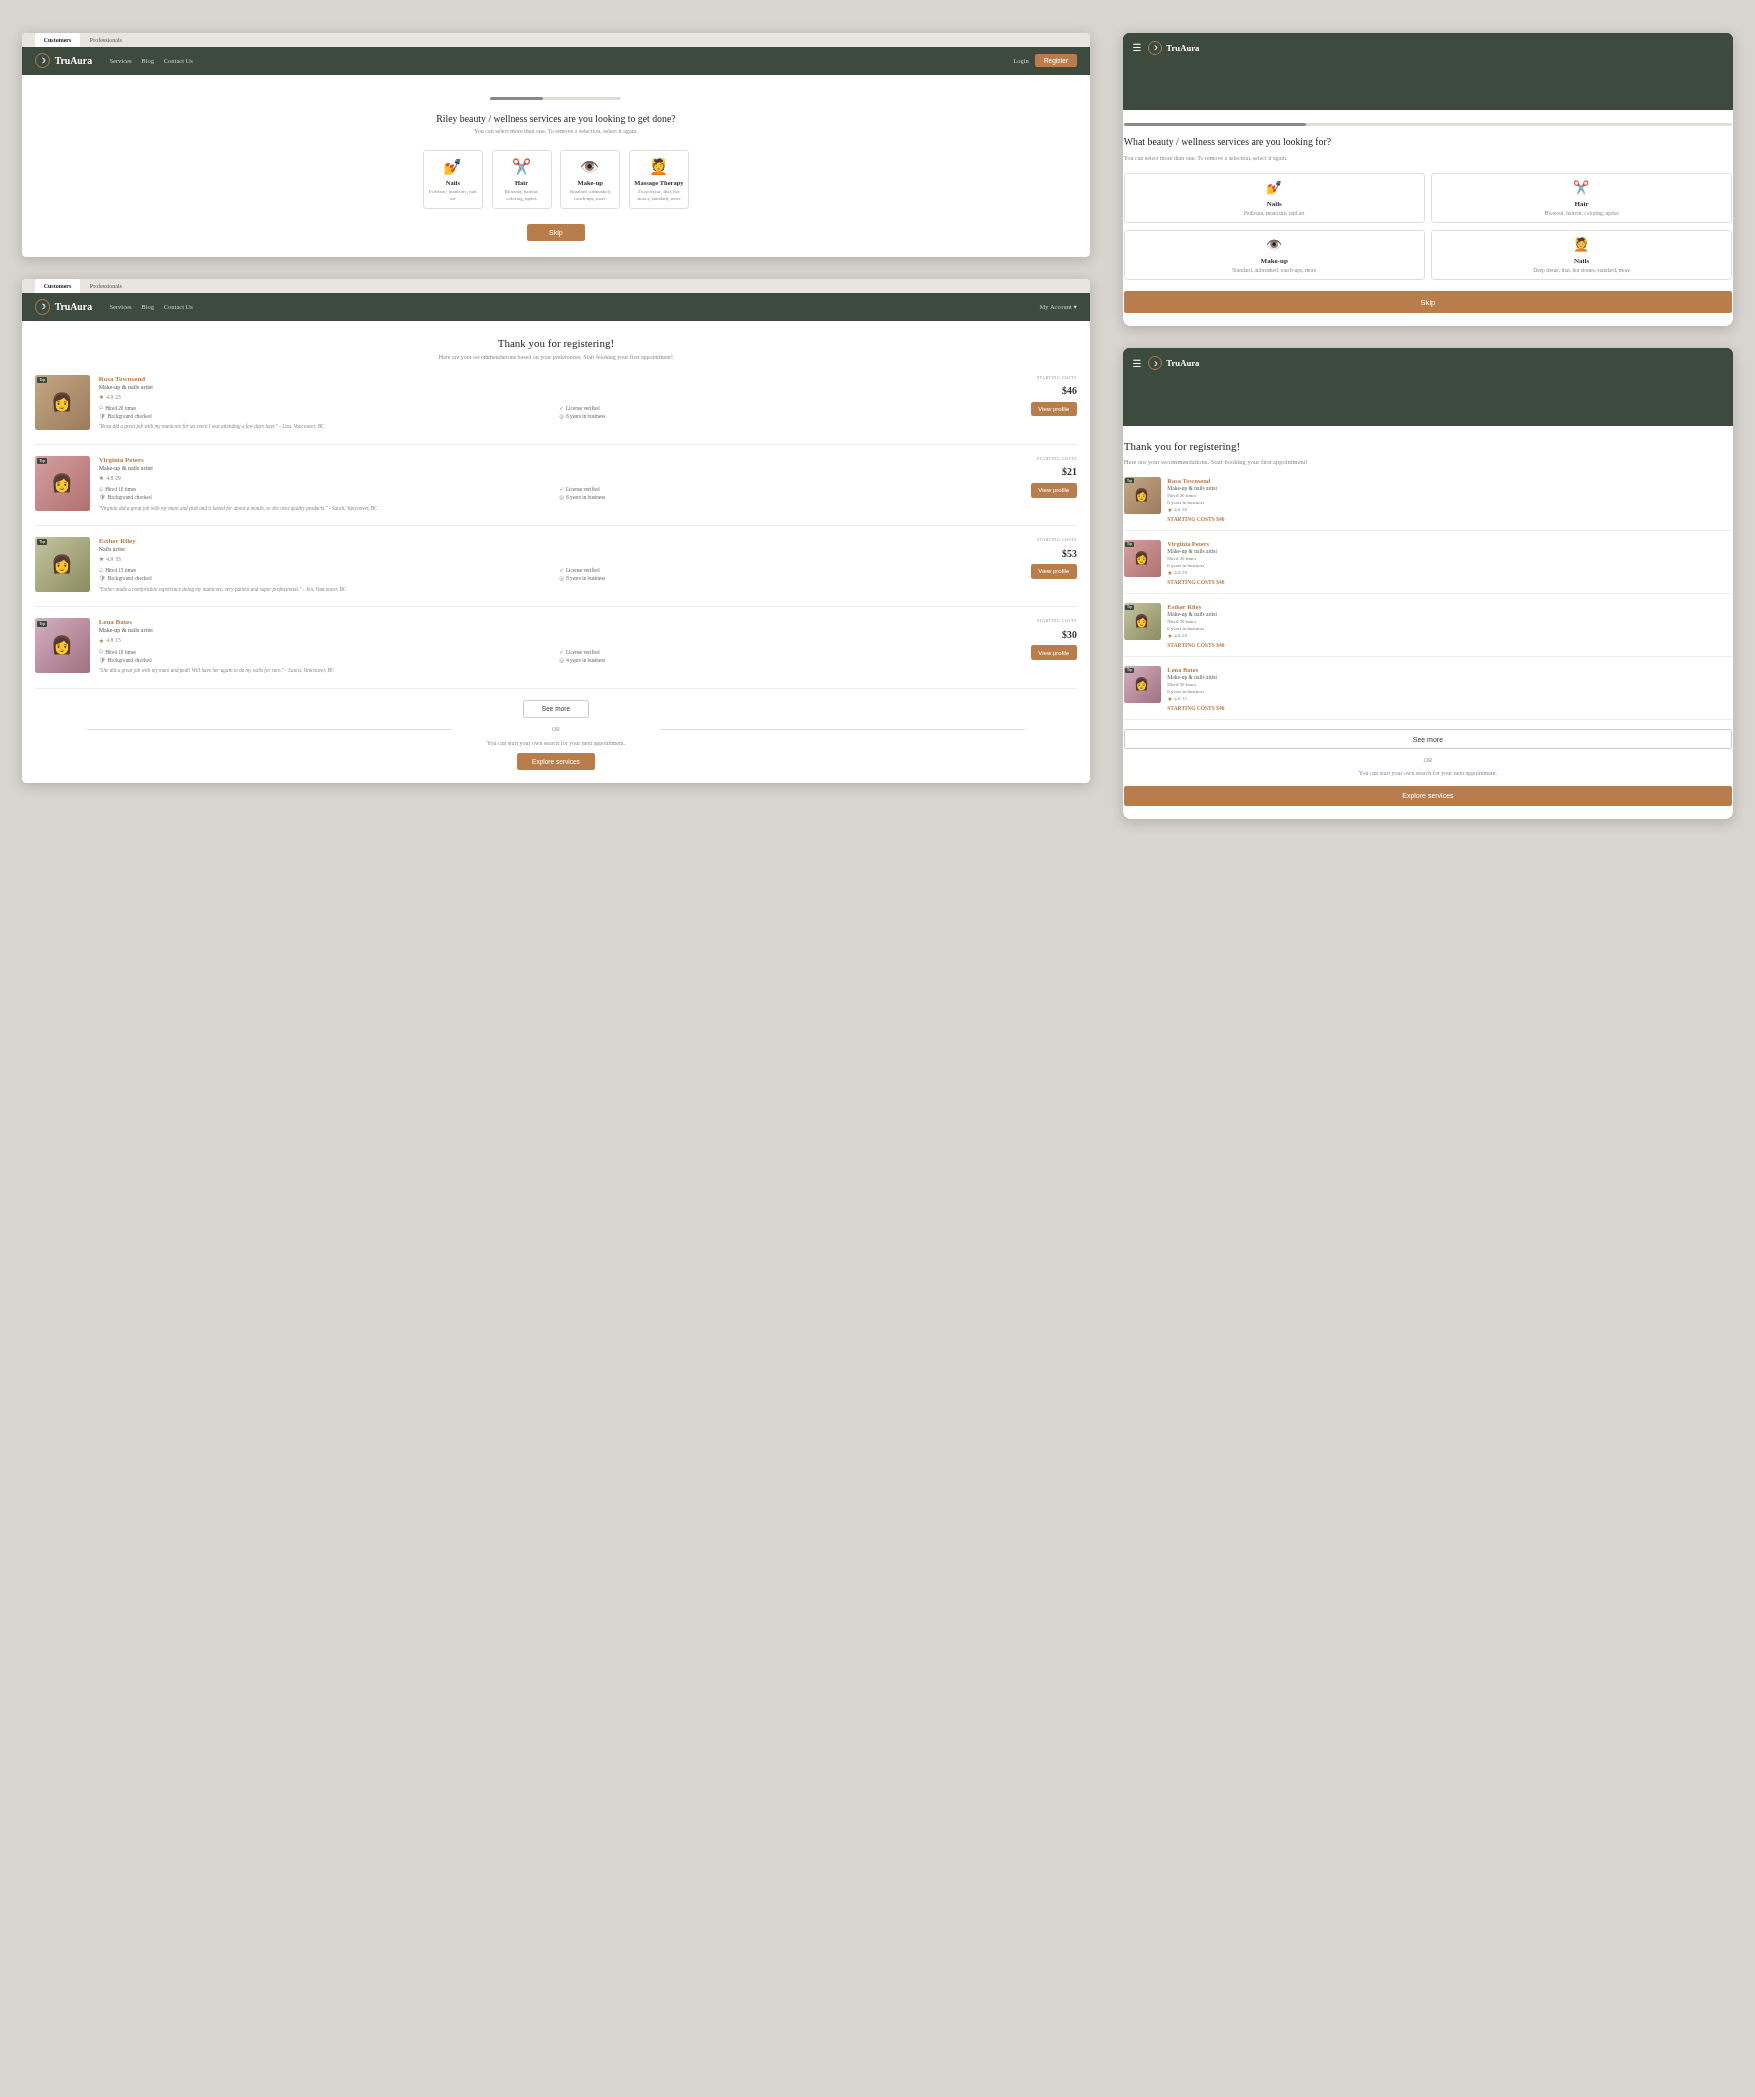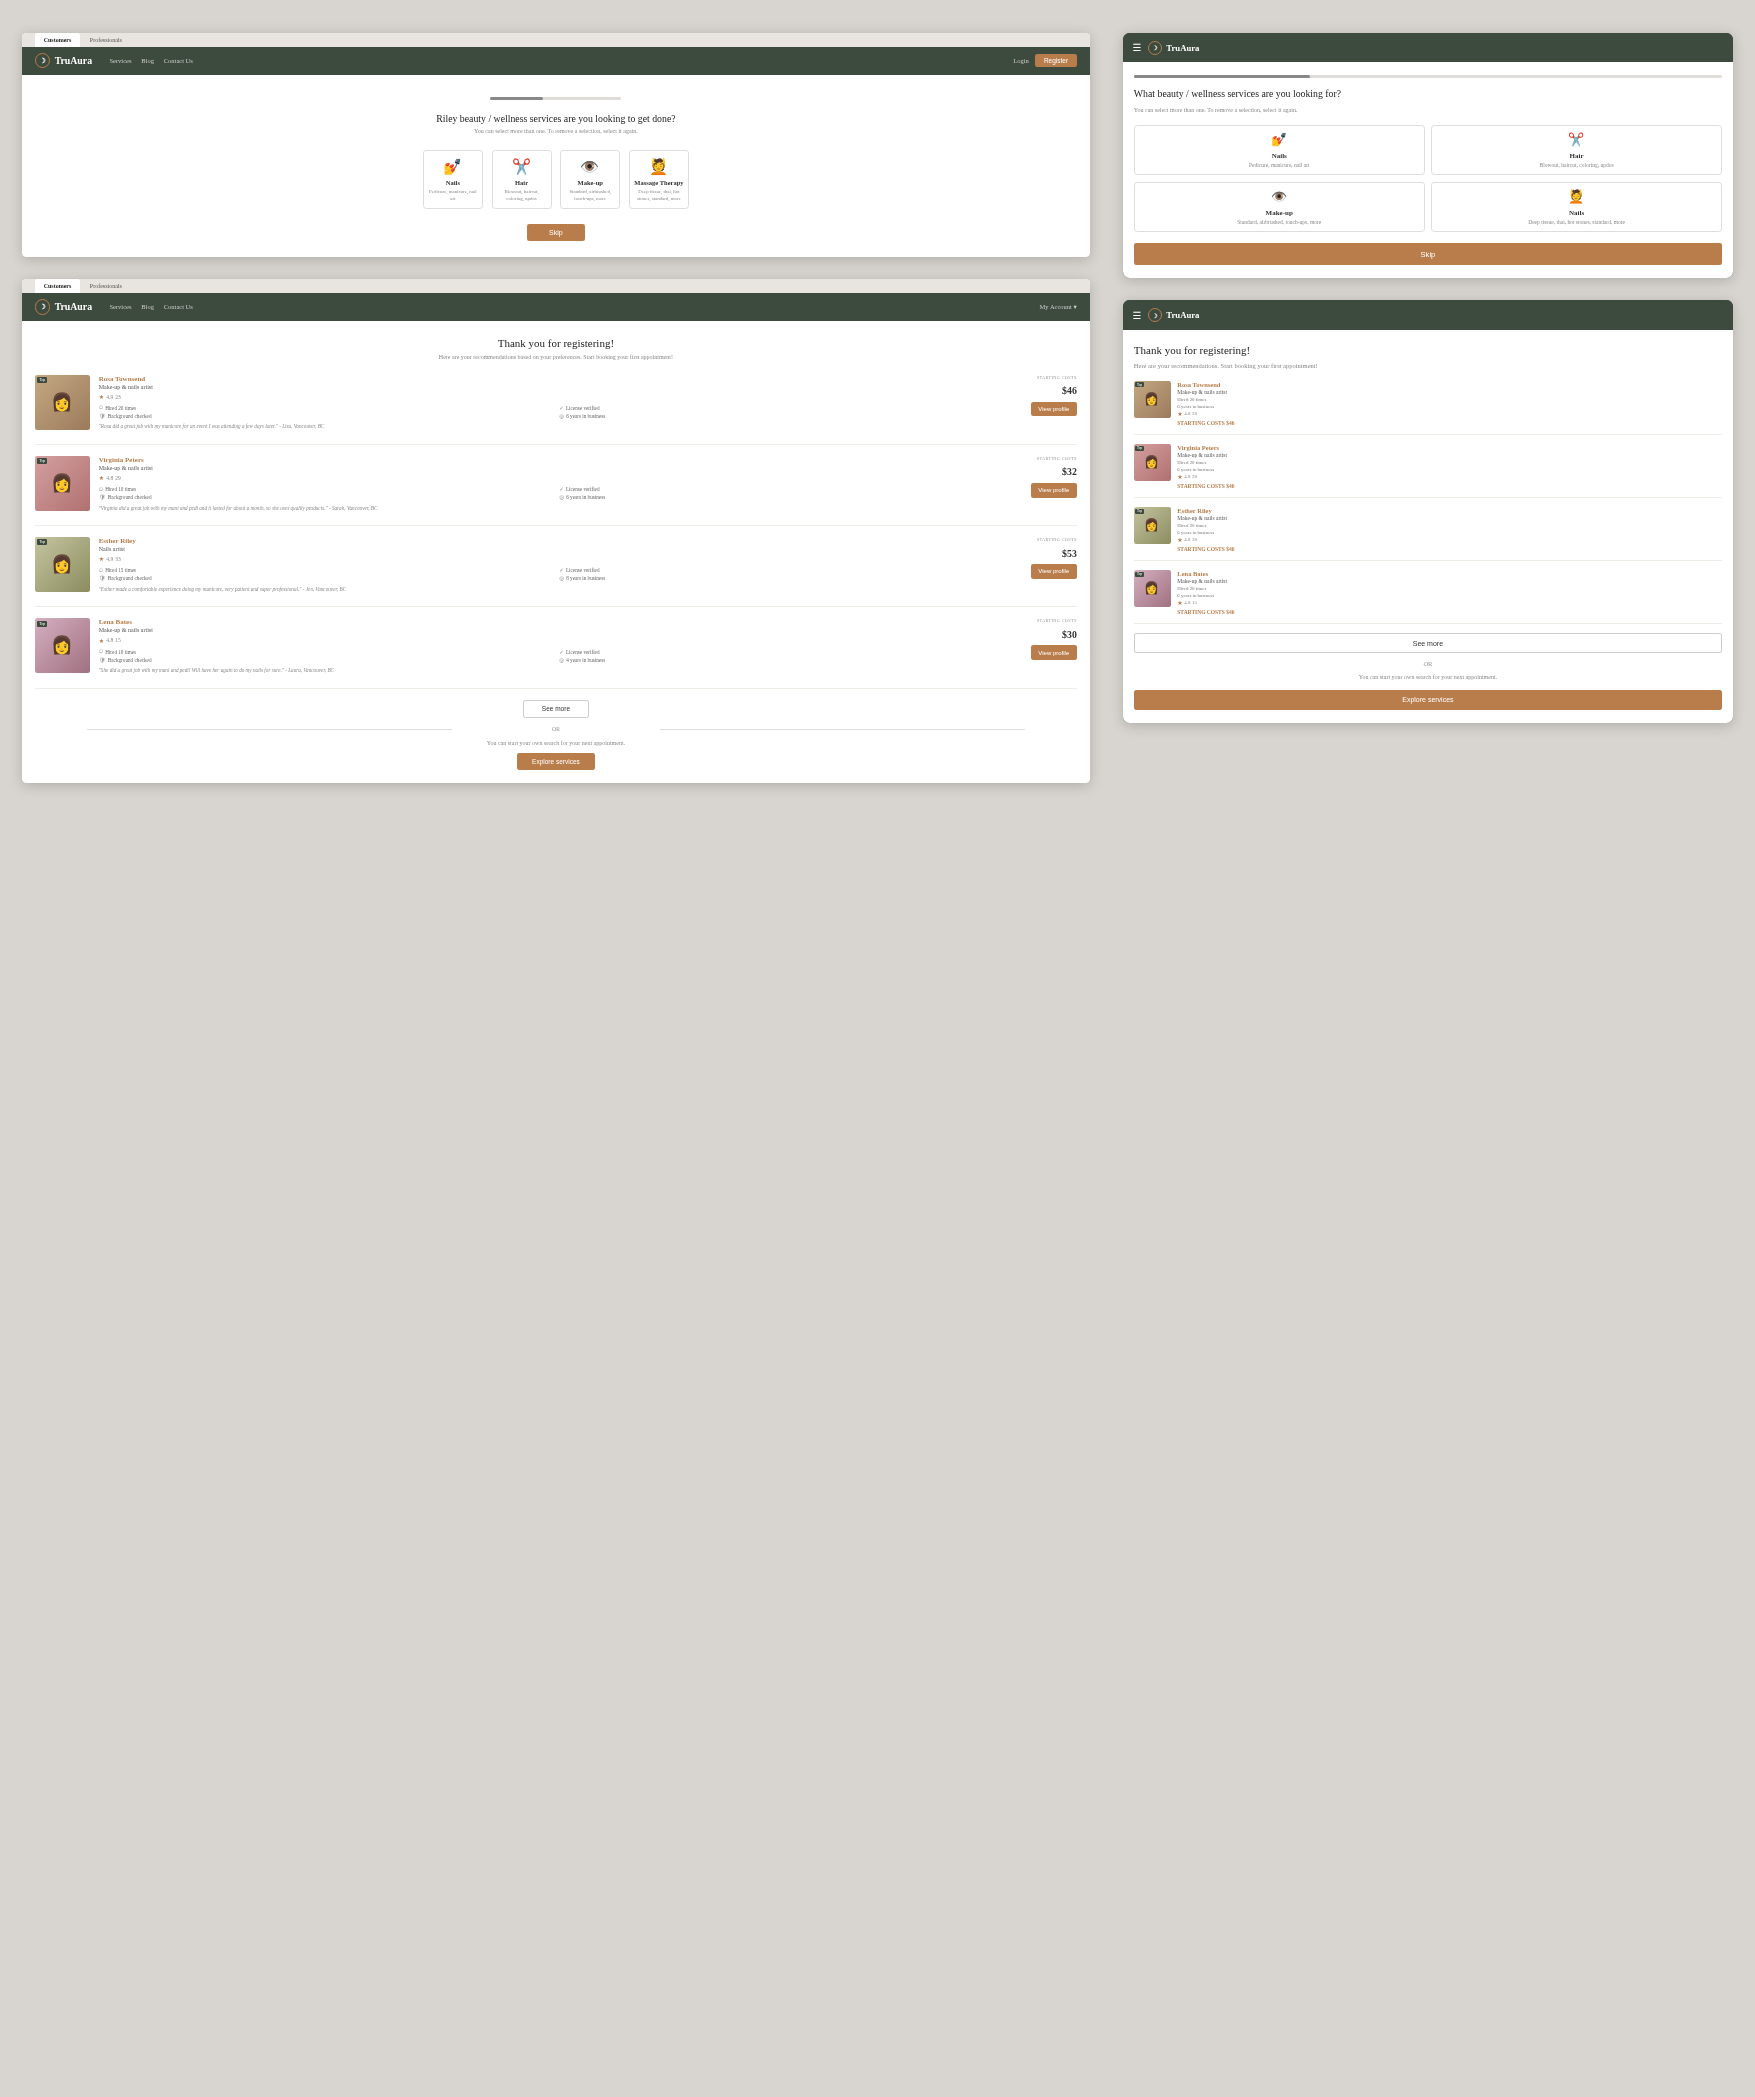--- a/index.html
+++ b/index.html
@@ -397,21 +397,22 @@
       height: 14px;
       border: 1.1px solid #b87d4b;
       border-radius: 50%;
       display: flex;
       align-items: center;
       justify-content: center;
       font-size: 6px;
     }
     .mobile-content {
       background: #fff;
-      padding: 13px 11px 13px;
+      padding: 13px 1px 13px;
+      margin-top: 48px;
     }
     .mobile-progress-wrap {
       margin-bottom: 9.8px;
     }
     .mobile-progress-bar {
       width: 100%;
       height: 2.7px;
       background: #e0ddd9;
       border-radius: 1.6px;
     }
@@ -751,21 +752,21 @@
             </div>
             <div class="pro-meta-item">
               <span class="meta-icon">◎</span>
               <span>6 years in business</span>
             </div>
           </div>
           <div class="pro-review">"Virginia did a great job with my mani and pedi and it lasted for about a month, so she uses quality products." - Sarah, Vancouver, BC</div>
         </div>
         <div class="pro-right">
           <div class="starting-cost-label">STARTING COSTS</div>
-          <div class="starting-cost-value">$32</div>
+          <div class="starting-cost-value">$21</div>
           <button class="view-profile-btn">View profile</button>
         </div>
       </div>
 
       <div class="professional-card">
         <div class="professional-photo photo-esther">
           <div class="pro-photo-bg">👩</div>
           <div class="top-badge">Top</div>
         </div>
         <div class="pro-info">

